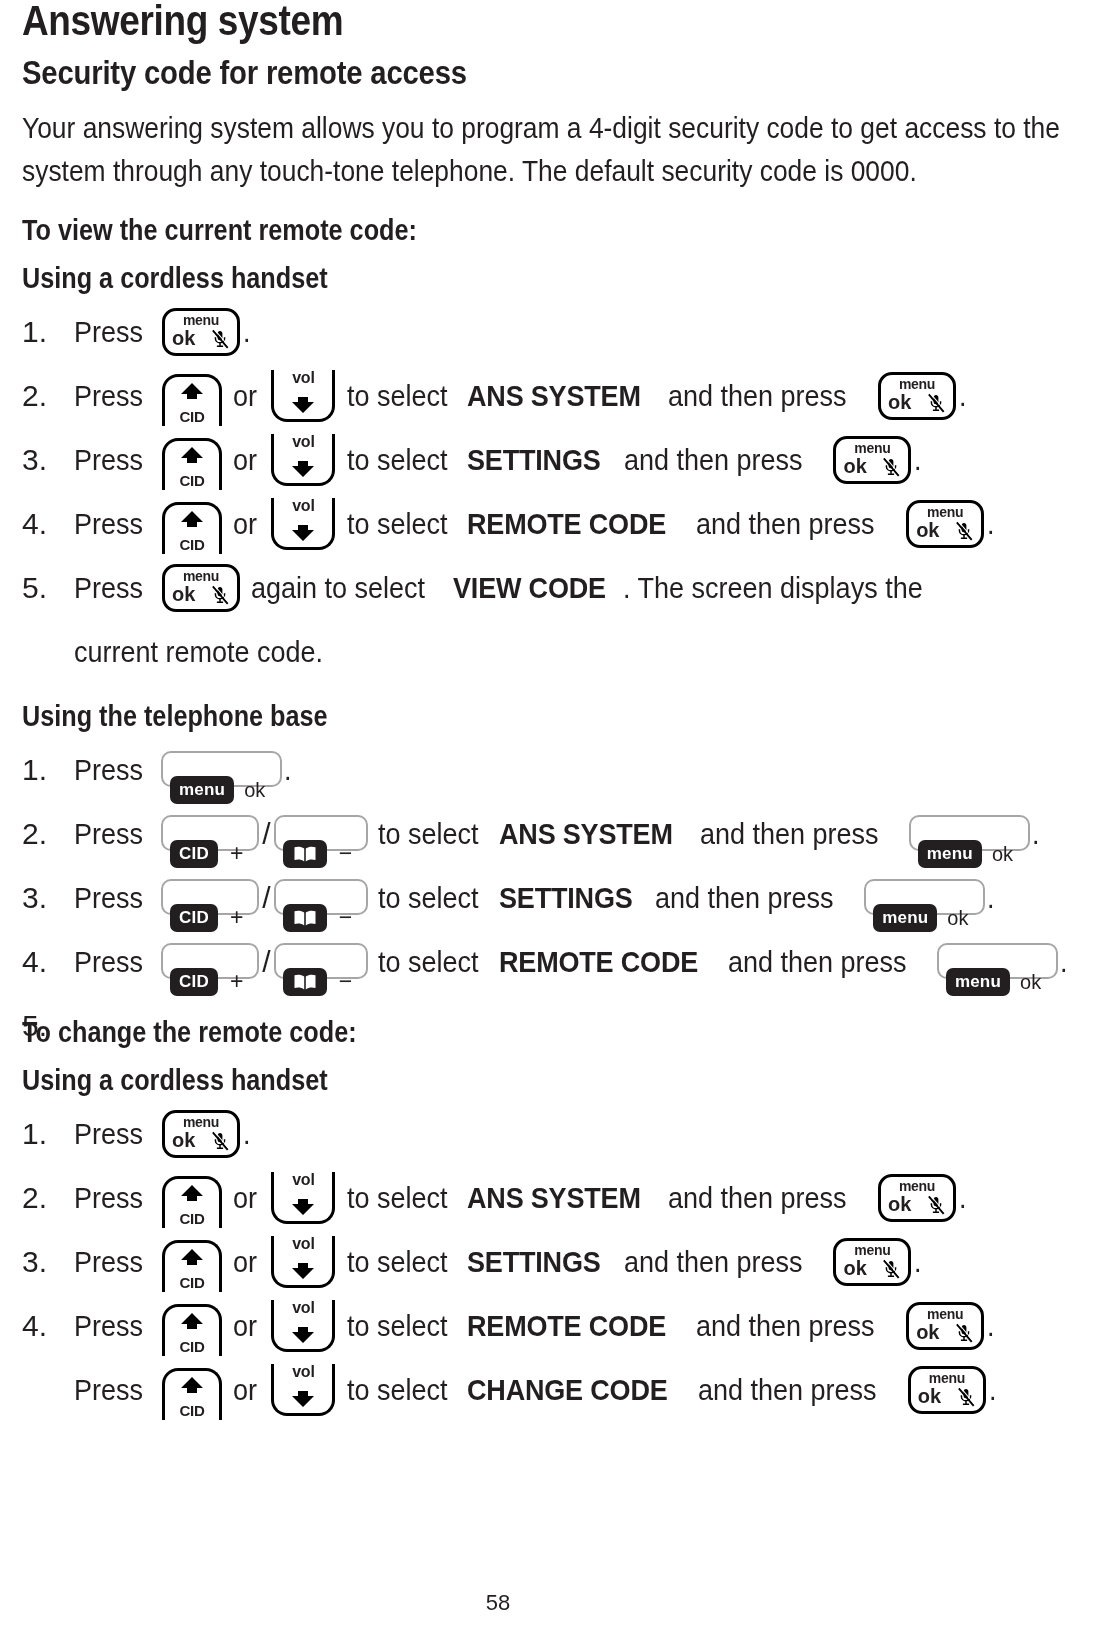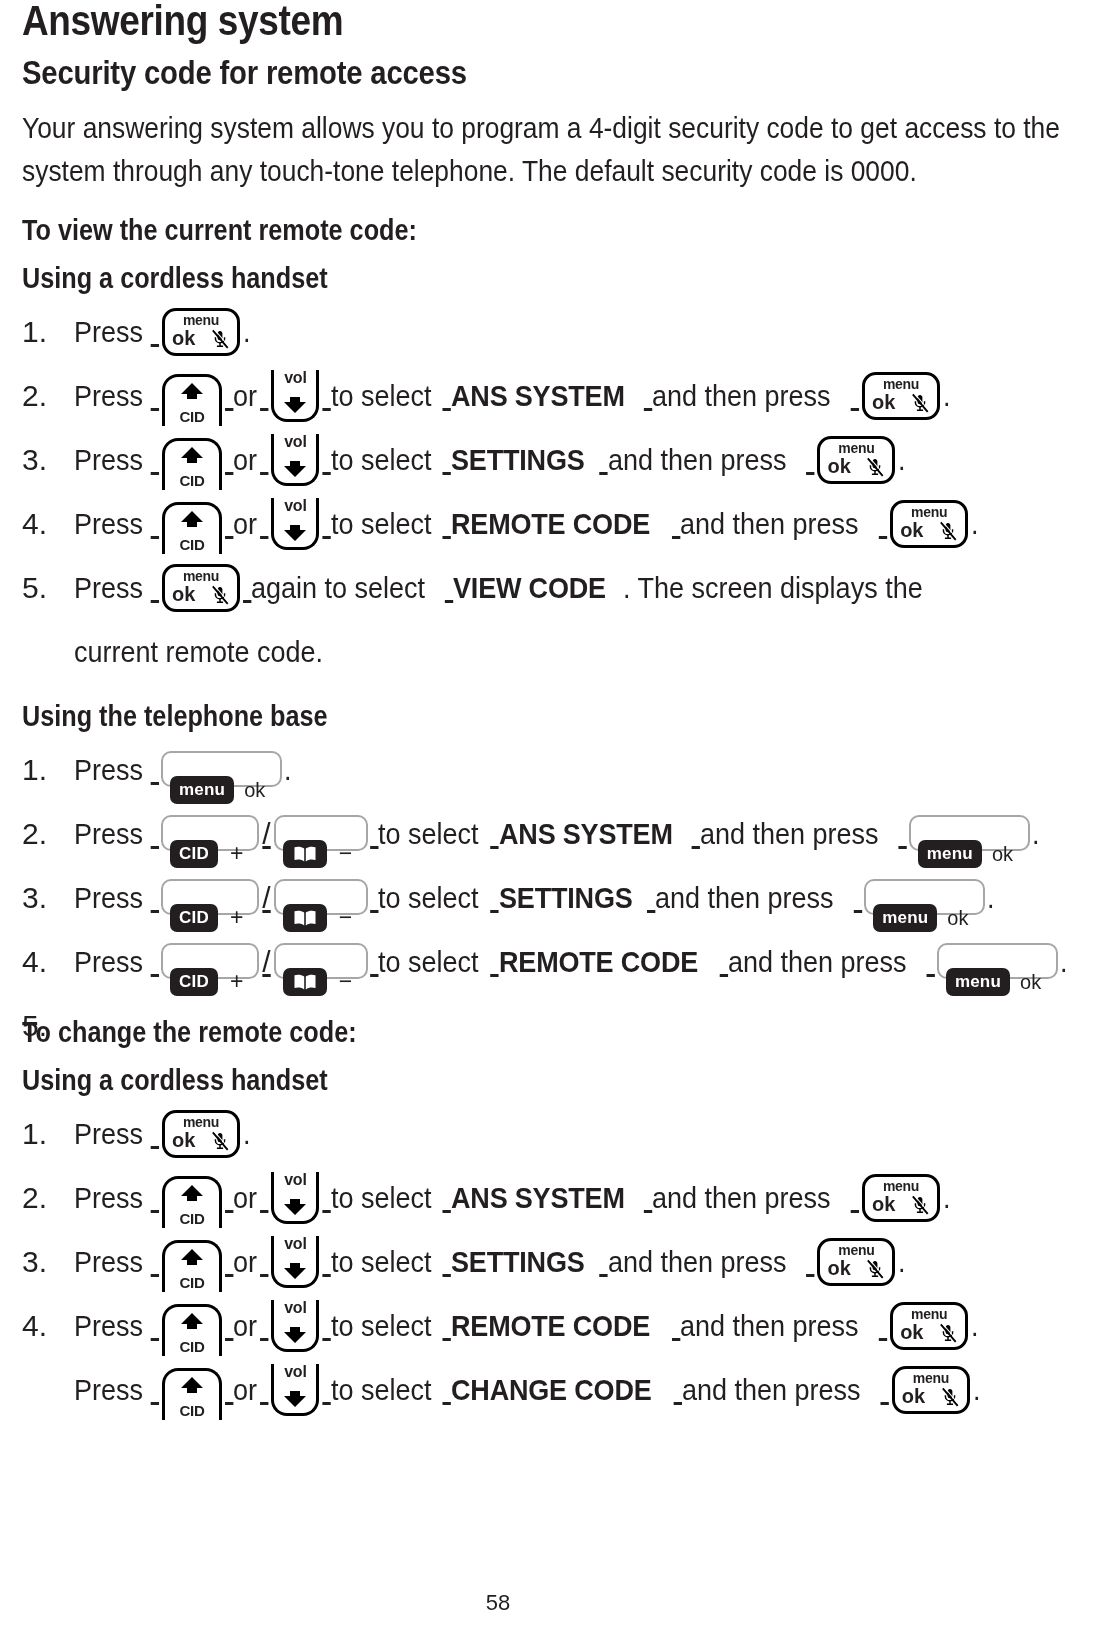--- a/index.html
+++ b/index.html
@@ -81,21 +81,21 @@
     white-space: normal;
   }
   ol.steps li .num {
     position: absolute;
     left: 0;
     top: 0;
     width: 46px;
     font-size: 30px;
     text-align: left;
   }
-  ol.steps li .txt { display: inline; text-decoration: underline; }
+  ol.steps li .txt { display: inline; }
   ol.steps li .cont-line {
     display: block;
     line-height: 50px;
     margin-top: -6px;
   }
   ol.steps li .sel {
     font-weight: 700;
     letter-spacing: -0.2px;
   }
   ol.steps li .txtscale {
@@ -176,21 +176,21 @@
     left: 0; right: 0;
     text-align: center;
     font-size: 15px;
     font-weight: 700;
     line-height: 17px;
     letter-spacing: -0.2px;
   }
 
   
   .key-voldn {
-    width: 48px;
+    width: 64px;
     height: 52px;
     border: 3px solid #000;
     border-bottom-left-radius: 16px;
     border-bottom-right-radius: 16px;
     border-top: none;
     box-sizing: border-box;
     margin: 0 3px;
     position: relative;
     top: -2px;
   }

